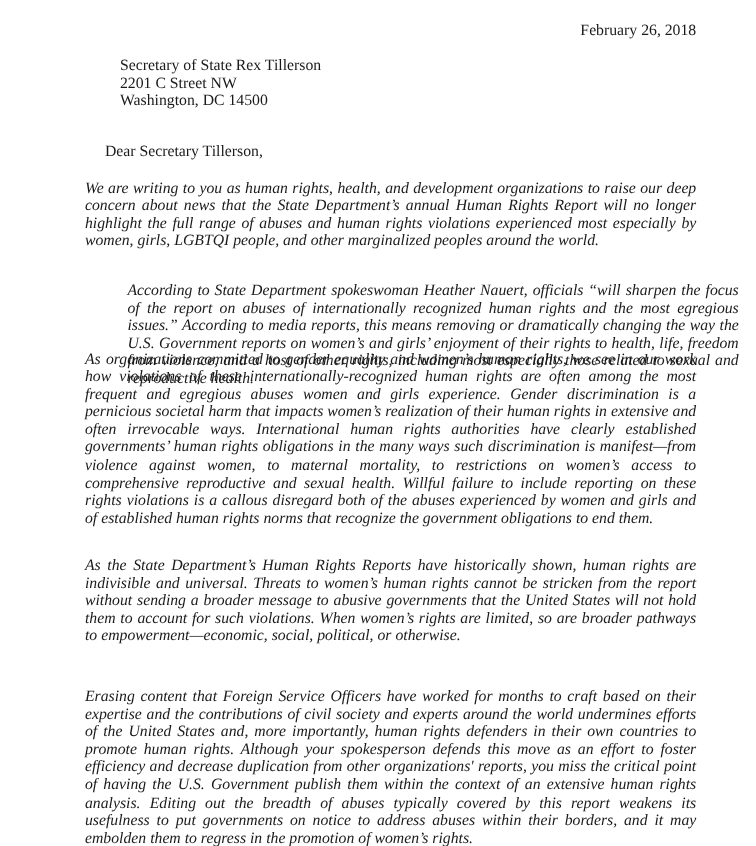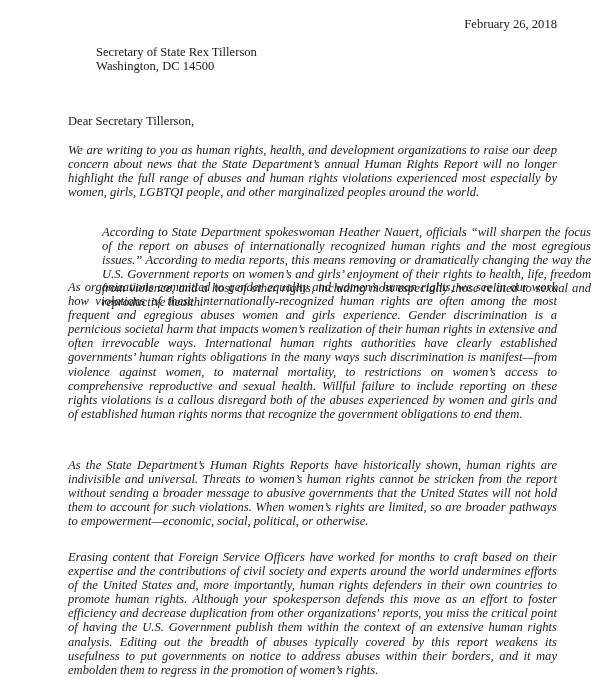--- a/index.html
+++ b/index.html
@@ -6,35 +6,36 @@
   body {
     width: 605px; height: 677px; overflow: hidden; position: relative;
     font-family: "Liberation Serif", "DejaVu Serif", serif;
     color: #1a1a1a;
     font-size: 12.6px;
     line-height: 14.1px;
   }
   .date { position: absolute; left: 0; top: 17px; width: 557px; text-align: right; }
   .address { position: absolute; left: 68px; top: 45px; }
   .address div { white-space: nowrap; margin-left: 28px; }
-  .salutation { position: absolute; left: 68px; top: 114px; white-space: nowrap; }
+  .salutation { position: absolute; left: 84px; top: 114px; white-space: nowrap; }
   .para { position: absolute; left: 68px; width: 489px; text-align: justify; margin: 0; font-style: italic; }
   #p1 { top: 143px; }
   #p2 { top: 225px; margin-left: 34px; }
   #p3 { top: 280px; }
-  #p4 { top: 458px; }
+  #p4 { top: 445px; }
   #p5 { top: 550px; }
 </style>
 </head>
 <body>
 
 <div class="date">February 26, 2018</div>
 
 <div class="address">
   <div>Secretary of State Rex Tillerson</div>
+  <div>2201 C Street NW</div>
   <div>Washington, DC 14500</div>
 </div>
 
 <div class="salutation">Dear Secretary Tillerson,</div>
 
 <p class="para" id="p1">We are writing to you as human rights, health, and development organizations to raise our deep concern about news that the State Department’s annual Human Rights Report will no longer highlight the full range of abuses and human rights violations experienced most especially by women, girls, LGBTQI people, and other marginalized peoples around the world.</p>
 <p class="para" id="p2">According to State Department spokeswoman Heather Nauert, officials “will sharpen the focus of the report on abuses of internationally recognized human rights and the most egregious issues.” According to media reports, this means removing or dramatically changing the way the U.S. Government reports on women’s and girls’ enjoyment of their rights to health, life, freedom from violence, and a host of other rights, including most especially those related to sexual and reproductive health.</p>
 <p class="para" id="p3">As organizations committed to gender equality and women’s human rights, we see in our work how violations of these internationally-recognized human rights are often among the most frequent and egregious abuses women and girls experience. Gender discrimination is a pernicious societal harm that impacts women’s realization of their human rights in extensive and often irrevocable ways. International human rights authorities have clearly established governments’ human rights obligations in the many ways such discrimination is manifest—from violence against women, to maternal mortality, to restrictions on women’s access to comprehensive reproductive and sexual health. Willful failure to include reporting on these rights violations is a callous disregard both of the abuses experienced by women and girls and of established human rights norms that recognize the government obligations to end them.</p>
 <p class="para" id="p4">As the State Department’s Human Rights Reports have historically shown, human rights are indivisible and universal. Threats to women’s human rights cannot be stricken from the report without sending a broader message to abusive governments that the United States will not hold them to account for such violations. When women’s rights are limited, so are broader pathways to empowerment—economic, social, political, or otherwise.</p>
 <p class="para" id="p5">Erasing content that Foreign Service Officers have worked for months to craft based on their expertise and the contributions of civil society and experts around the world undermines efforts of the United States and, more importantly, human rights defenders in their own countries to promote human rights. Although your spokesperson defends this move as an effort to foster efficiency and decrease duplication from other organizations' reports, you miss the critical point of having the U.S. Government publish them within the context of an extensive human rights analysis. Editing out the breadth of abuses typically covered by this report weakens its usefulness to put governments on notice to address abuses within their borders, and it may embolden them to regress in the promotion of women’s rights.</p>

